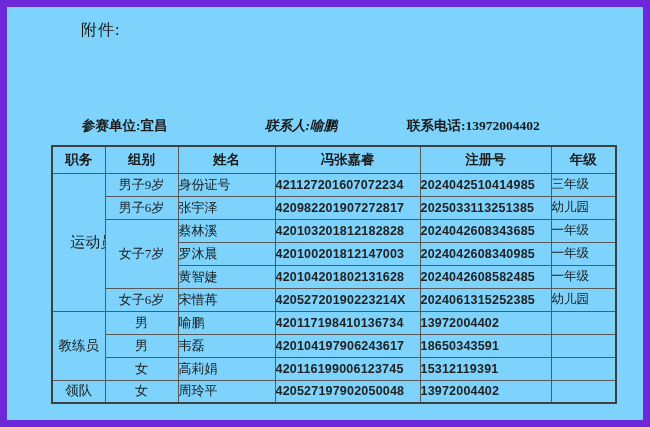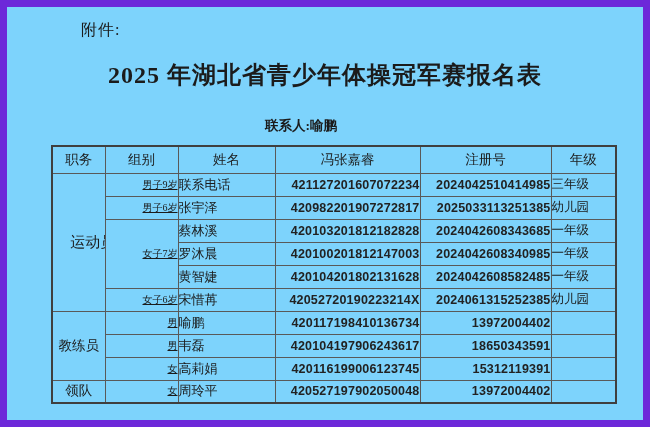--- a/index.html
+++ b/index.html
@@ -33,21 +33,21 @@
     white-space: nowrap;
   }
   .info-row { position: absolute; top: 110px; left: 0; width: 100%; height: 22px; }
   .info-row span {
     position: absolute;
     font-size: 13.5px;
     font-weight: 600;
     white-space: nowrap;
   }
   .info-unit    { left: 75px; }
-  .info-contact { left: 258px; }
+  .info-contact { left: 258px; font-style: italic; }
   .info-phone   { left: 400px; }
 
   table.roster {
     position: absolute;
     left: 44px;
     top: 138px;
     width: 564px;
     border-collapse: collapse;
     table-layout: fixed;
     border: 2px solid #3f3f3f;
@@ -55,62 +55,63 @@
   table.roster th, table.roster td {
     border: 1px solid #595959;
     padding: 0;
     overflow: hidden;
     white-space: nowrap;
   }
   table.roster thead tr { height: 27px; }
   table.roster tbody tr { height: 23px; }
   table.roster th {
     font-size: 13.5px;
-    font-weight: 400;
+    font-weight: 700;
     text-align: center;
     vertical-align: middle;
   }
   td.role {
     text-align: center;
     vertical-align: middle;
     font-size: 13.5px;
   }
   .vert {
     display: inline-block;
     width: 1.15em;
     word-break: break-all;
     line-height: 2.55;
     font-size: 15px;
     text-align: center;
   }
-  td.grp { text-align: right; vertical-align: middle; font-size: 10px; text-decoration: underline; }
+  td.grp { text-align: center; vertical-align: middle; font-size: 13px; }
   td.nm  { text-align: left;  vertical-align: middle; font-size: 13px; padding-left: 7px; }
   td.num {
-    text-align: right;
+    text-align: left;
     vertical-align: middle;
     font-family: "Liberation Sans", "DejaVu Sans", sans-serif;
     font-weight: 700;
     font-size: 12.5px;
     padding-left: 8px;
     letter-spacing: 0.2px;
     color: #222;
   }
   td.grd { text-align: left; vertical-align: middle; font-size: 12.5px; }
 </style>
 </head>
 <body>
 
 <div class="page">
 
   <div class="attachment">附件:</div>
 
-  <div class="title">2025 年湖北省青少年体操冠军赛报名表</div>
 
   <div class="info-row">
+    <span class="info-unit">参赛单位:宜昌</span>
     <span class="info-contact">联系人:喻鹏</span>
+    <span class="info-phone">联系电话:13972004402</span>
   </div>
 
   <table class="roster">
     <colgroup>
       <col style="width:53px">
         <col style="width:73px">
         <col style="width:97px">
       <col style="width:145px">
         <col style="width:131px">
         <col style="width:65px">
@@ -122,21 +123,21 @@
         <th>姓名</th>
         <th>冯张嘉睿</th>
         <th>注册号</th>
         <th>年级</th>
       </tr>
     </thead>
     <tbody>
       <tr>
         <td class="role" rowspan="6"><span class="vert">运动员</span></td>
         <td class="grp">男子9岁</td>
-        <td class="nm">联系电话</td>
+        <td class="nm">身份证号</td>
         <td class="num">421127201607072234</td>
         <td class="num">2024042510414985</td>
         <td class="grd">三年级</td>
       </tr>
       <tr>
         <td class="grp">男子6岁</td>
         <td class="nm">张宇泽</td>
         <td class="num">420982201907272817</td>
         <td class="num">2025033113251385</td>
         <td class="grd">幼儿园</td>

